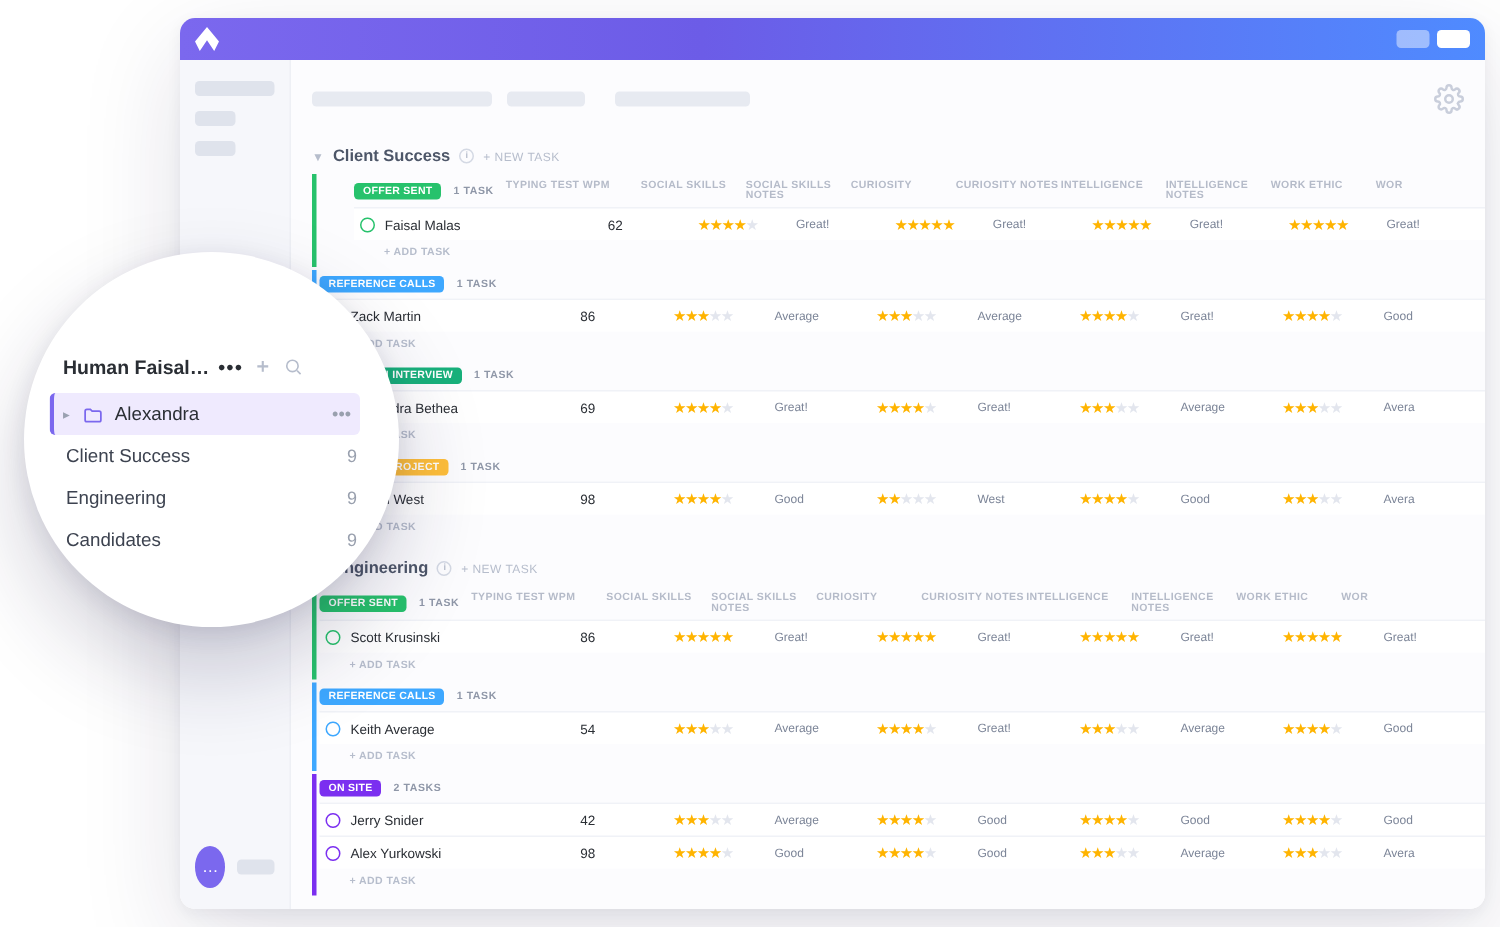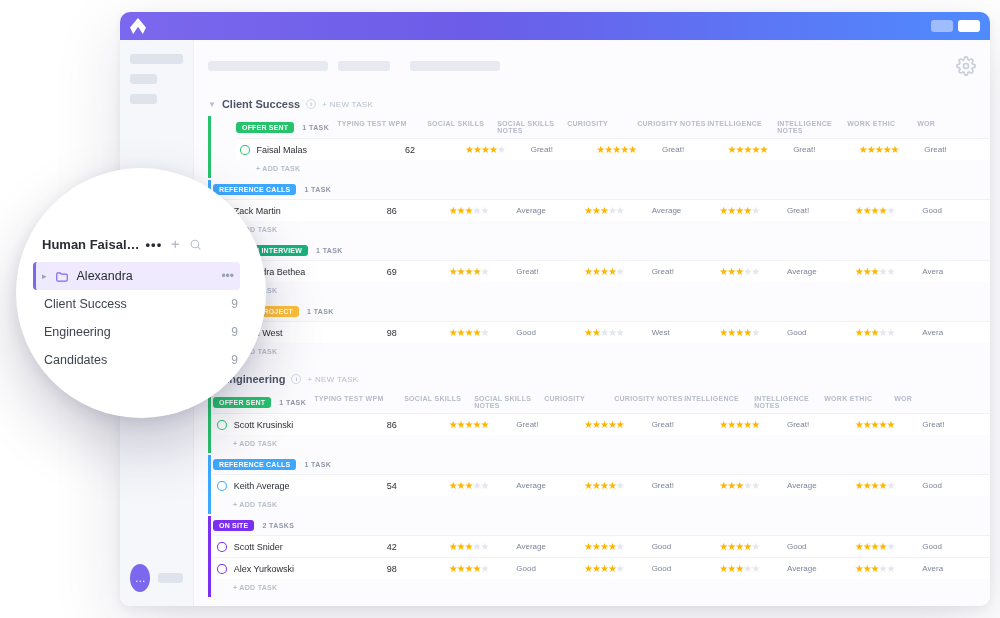--- a/index.html
+++ b/index.html
@@ -440,21 +440,21 @@
             </div>
             <div class="add">+ ADD TASK</div>
           </div>
           <div class="group" style="border-left-color: rgb(123, 47, 240);">
             <div class="group-strip">
               <span class="pill" style="background:#7b2ff0">ON SITE</span>
               <span class="group-count">2 TASKS</span>
             </div>
             <div class="row">
               <span class="ring" style="border-color:#7b2ff0"></span>
-              <span class="name">Scott Snider</span>
+              <span class="name">Jerry Snider</span>
               <span class="wpm">42</span>
               <span class="starcell">
                 <span class="star">★</span>
                 <span class="star">★</span>
                 <span class="star">★</span>
                 <span class="star off">★</span>
                 <span class="star off">★</span>
               </span>
               <span class="notecell">Average</span>
               <span class="starcell">

